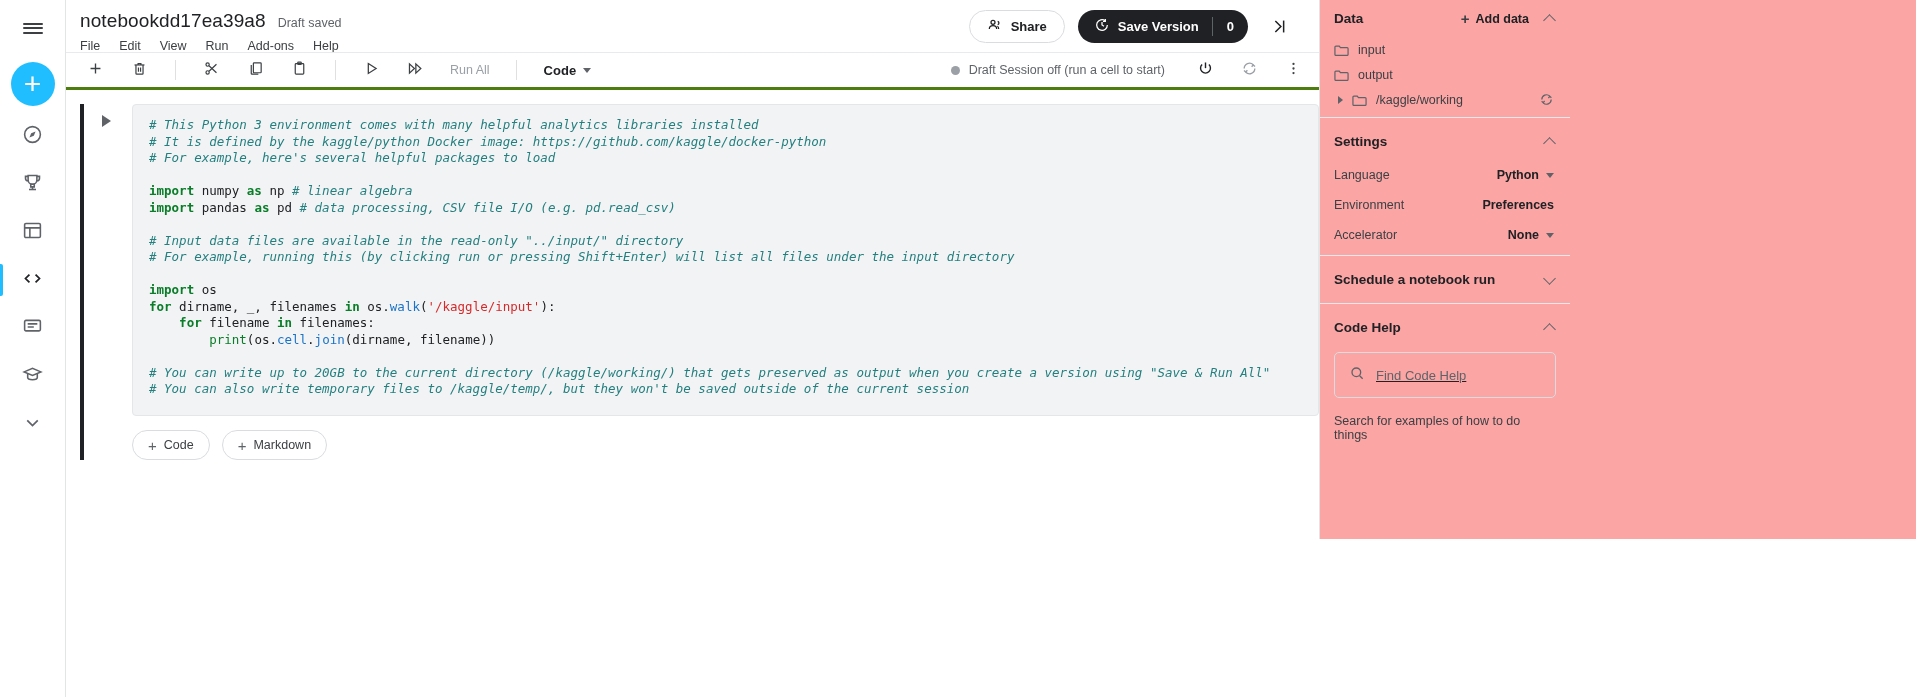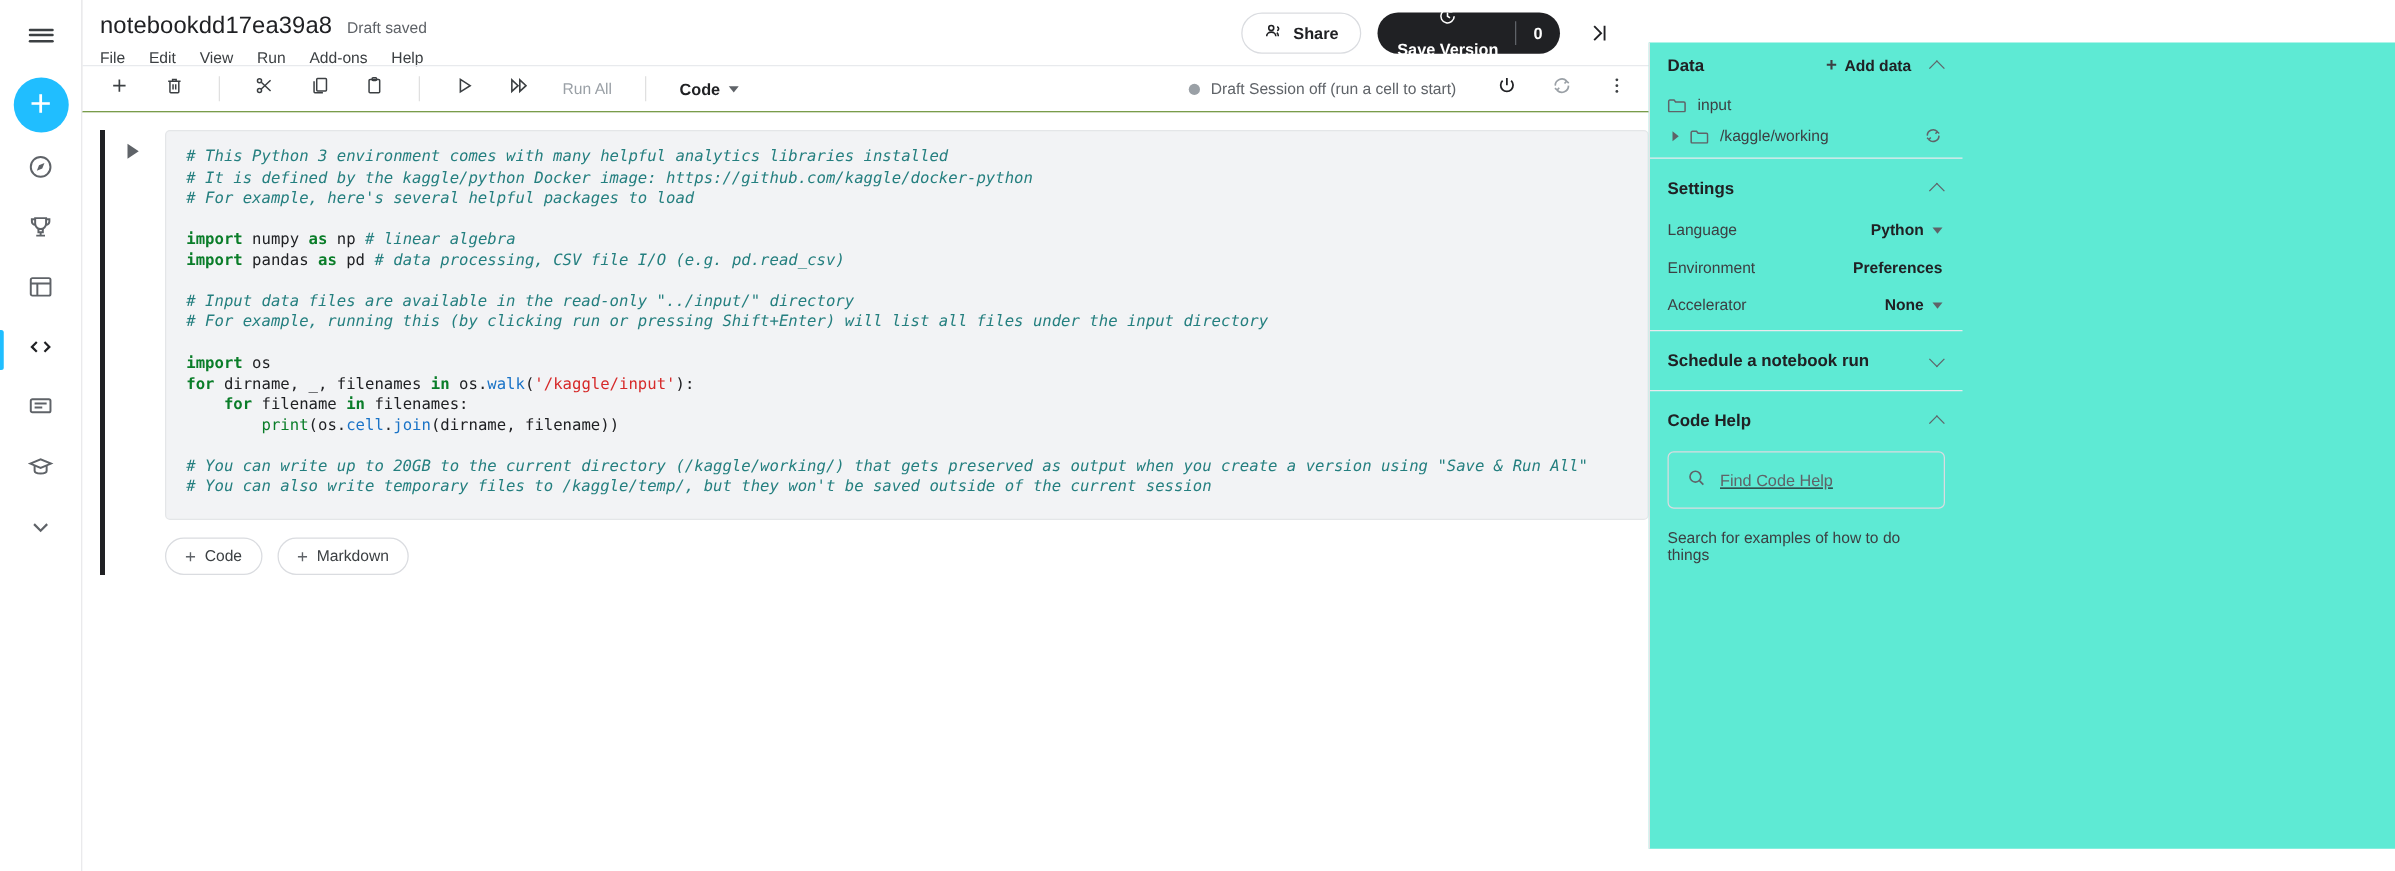--- a/index.html
+++ b/index.html
@@ -45,21 +45,21 @@
   .center { flex: 1 1 auto; display: flex; flex-direction: column; min-width: 0; height: 697px; }
 
   .titlebar { padding: 10px 14px 0 14px; height: 52px; }
   .title-row { display: flex; align-items: baseline; gap: 12px; }
   .nb-title { font-size: 19px; color: #202124; font-weight: 400; letter-spacing: .1px; }
   .nb-draft { font-size: 12.5px; color: #5f6368; }
   .menu-row { display: flex; gap: 19px; margin-top: 5px; }
   .menu-item { font-size: 12.5px; color: #3c4043; cursor: pointer; padding: 2px 0; }
 
   .toolbar {
-    height: 38px; border-top: 1px solid #e8eaed; border-bottom: 1px solid #4d7c0f;
+    height: 38px; border-top: 1px solid #e8eaed; border-bottom: 3px solid #4d7c0f;
     display: flex; align-items: center; padding: 0 10px 0 14px; gap: 13px;
   }
   .tb-btn {
     width: 31px; height: 28px; display: flex; align-items: center; justify-content: center;
     color: #3c4043; cursor: pointer; border-radius: 4px;
   }
   .tb-btn svg { width: 17px; height: 17px; }
   .tb-sep { width: 1px; height: 20px; background: #e0e0e0; margin: 0 7px; }
   .tb-runall { font-size: 12.5px; color: #9aa0a6; padding: 0 6px; cursor: pointer; }
   .tb-code {
@@ -105,28 +105,28 @@
   .hdr-actions { position: absolute; top: 9px; right: 0; display: flex; align-items: center; gap: 13px; }
   .btn-share {
     border: 1px solid #dadce0; background: #fff; border-radius: 19px;
     height: 33px; padding: 0 17px; display: flex; align-items: center; gap: 8px;
     font-size: 13px; color: #202124; font-weight: 600; cursor: pointer;
   }
   .btn-save {
     background: #202124; color: #fff; border-radius: 19px; height: 33px;
     display: flex; align-items: center; font-size: 13px; font-weight: 600; cursor: pointer;
   }
-  .btn-save-main { display: flex; align-items: center; gap: 8px; padding: 0 13px 0 16px; flex-direction: column; }
+  .btn-save-main { display: flex; align-items: center; gap: 8px; padding: 0 13px 0 16px; }
   .btn-save-count { border-left: 1px solid #5f6368; padding: 0 14px; height: 19px; display: flex; align-items: center; }
   .btn-collapse { width: 34px; height: 34px; display: flex; align-items: center; justify-content: center; color: #202124; cursor: pointer; margin-right: 10px; }
 
   
   .side {
-    width: 597px; flex: 0 0 597px; height: 645px; border-left: 1px solid #e3e4e6;
-    background: #5eead4; position: relative; margin-top: 34px;
+    width: 597px; flex: 0 0 597px; height: 539px; border-left: 1px solid #e3e4e6;
+    background: #fca5a5; position: relative;
   }
   .side-inner { width: 250px; padding: 0; }
   .side-sec-head {
     display: flex; align-items: center; height: 37px; padding: 0 16px 0 14px;
     font-size: 13.5px; font-weight: 600; color: #202124; cursor: pointer;
   }
   .side-sec-head .sp { flex: 1 1 auto; }
   .chev { width: 9px; height: 9px; border-right: 1.8px solid #5f6368; border-bottom: 1.8px solid #5f6368; transform: rotate(-135deg); margin-top: 4px; }
   .chev.down { transform: rotate(45deg); margin-top: -3px; }
   .add-data { font-size: 12.5px; color: #202124; font-weight: 600; display: flex; align-items: center; gap: 6px; cursor: pointer; margin-right: 16px; }
@@ -436,20 +436,28 @@
       </div>
 
       <div class="data-item">
         <span class="folder">
           <svg viewBox="0 0 16 13" fill="none" stroke="#5f6368" stroke-width="1.3">
             <path d="M1 3.2a1 1 0 011-1h3.6l1.3 1.6H14a1 1 0 011 1v6.4a1 1 0 01-1 1H2a1 1 0 01-1-1z"></path>
           </svg>
         </span>
         <span>input</span>
       </div>
+      <div class="data-item">
+        <span class="folder">
+          <svg viewBox="0 0 16 13" fill="none" stroke="#5f6368" stroke-width="1.3">
+            <path d="M1 3.2a1 1 0 011-1h3.6l1.3 1.6H14a1 1 0 011 1v6.4a1 1 0 01-1 1H2a1 1 0 01-1-1z"></path>
+          </svg>
+        </span>
+        <span>output</span>
+      </div>
       <div class="data-item nested">
         <span class="tri-small"></span>
         <span class="folder">
           <svg viewBox="0 0 16 13" fill="none" stroke="#5f6368" stroke-width="1.3">
             <path d="M1 3.2a1 1 0 011-1h3.6l1.3 1.6H14a1 1 0 011 1v6.4a1 1 0 01-1 1H2a1 1 0 01-1-1z"></path>
           </svg>
         </span>
         <span>/kaggle/working</span>
         <span class="refresh-ico">
           <svg viewBox="0 0 24 24" width="15" height="15" fill="none" stroke="currentColor" stroke-width="1.9">

